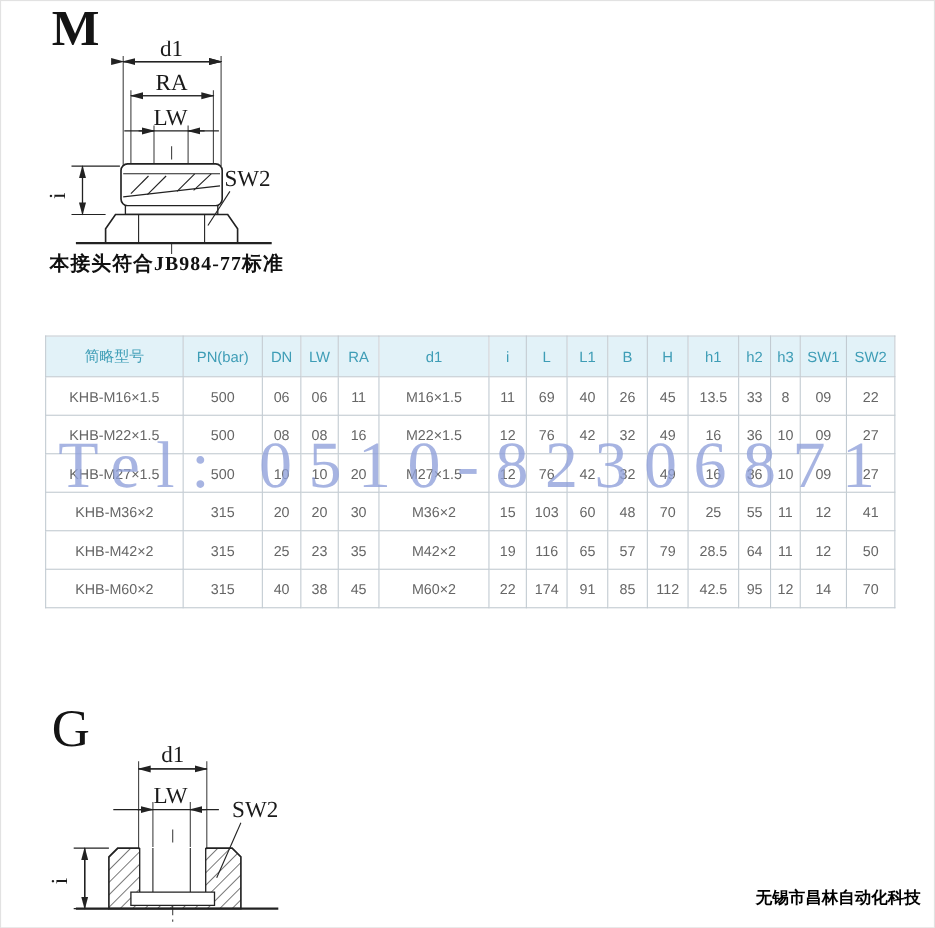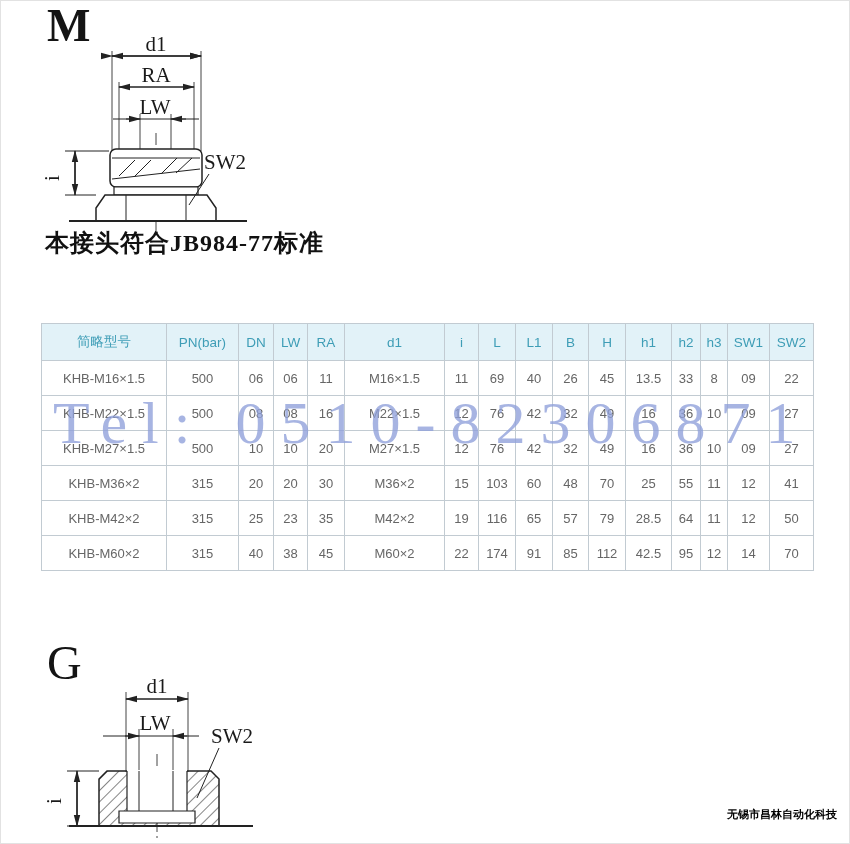--- a/index.html
+++ b/index.html
@@ -23,31 +23,30 @@
   .diagram{position:absolute;}
   #m-diagram{left:40px;top:36px;}
   #g-diagram{left:40px;top:655px;}
   .dim-label{
     font-family:"Liberation Serif", serif;
     font-size:21px;
     fill:#1a1a1a;
   }
   #m-caption{
     position:absolute;left:44px;top:226px;
-    font-size:24px;font-weight:bold;color:#111;
+    font-size:18px;font-weight:bold;color:#111;
     font-family:"Liberation Serif","DejaVu Serif",serif;
     letter-spacing:1px;
   }
   
   #spec-table{
     position:absolute;left:40px;top:304px;
     border-collapse:collapse;table-layout:fixed;
     width:772px;
     font-size:13px;
-    margin-top:18px;
   }
   #spec-table th{
     background:var(--header-bg,#e2f2f8);
     color:var(--header-text,#3e9db6);
     font-weight:normal;font-size:13.5px;
     height:36px;
   }
   #spec-table td{
     color:var(--cell-text,#666);
     height:34px;background:#fff;
@@ -63,21 +62,21 @@
     font-family:"Liberation Serif","DejaVu Serif",serif;
     font-size:60px;line-height:60px;
     letter-spacing:15px;white-space:nowrap;
     color:#8fa0da;opacity:.78;
     pointer-events:none;z-index:5;
   }
   #watermark-tel{top:392px;}
   #watermark-fax{top:487px;}
   #footer-brand{
     position:absolute;right:12px;top:806px;
-    font-size:11px;font-weight:bold;color:#000;
+    font-size:15px;font-weight:bold;color:#000;
   }
   svg line,svg path,svg rect,svg polygon{vector-effect:non-scaling-stroke;}
 </style>
 </head>
 <body>
 
 <div id="page">
 
   <div id="m-letter" class="big-letter">M</div>
 

